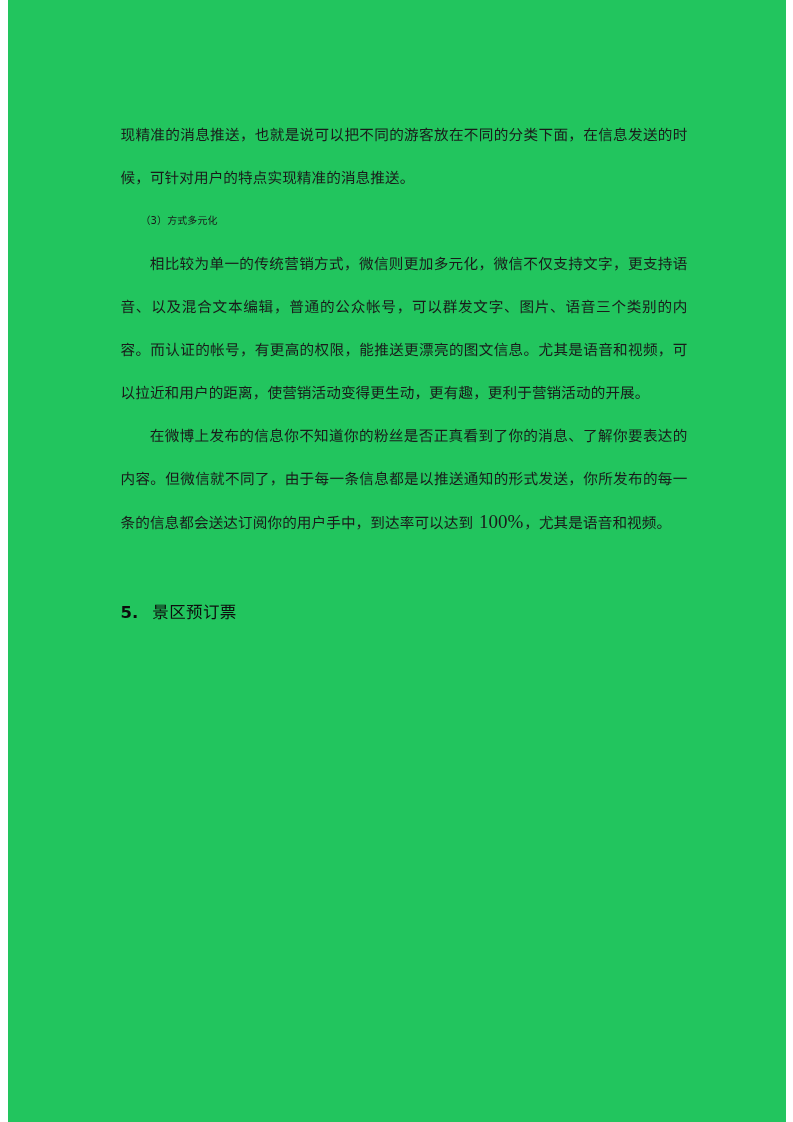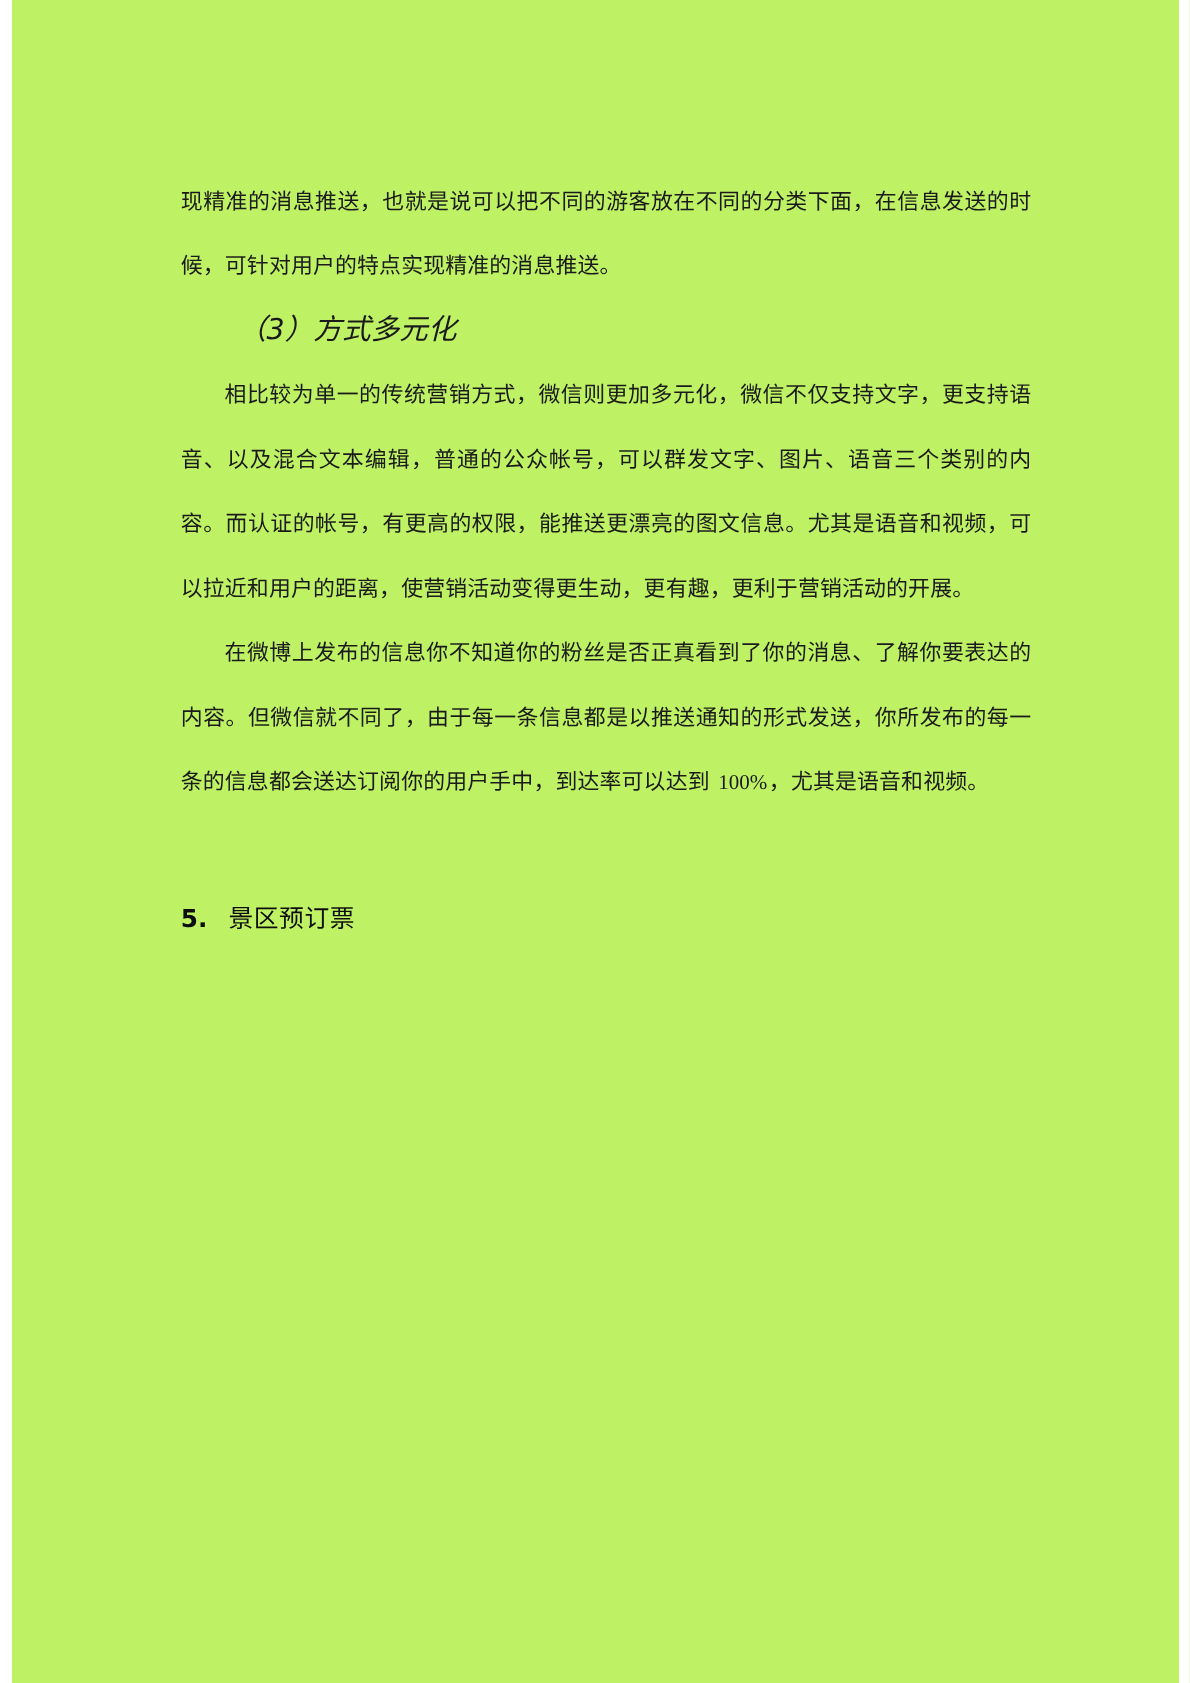--- a/index.html
+++ b/index.html
@@ -12,21 +12,21 @@
   body {
     font-family: "DejaVu Sans", "Liberation Sans", sans-serif;
     color: #1a1a1a;
   }
 
   .page {
     position: relative;
     width: 778px;
     height: 1122px;
     margin: 0 auto;
-    background: #bef264;
+    background: #22c55e;
     overflow: hidden;
     box-sizing: border-box;
   }
 
   
   .content {
     position: absolute;
     left: 113px;
     top: 113px;
     width: 567px;
@@ -51,27 +51,26 @@
   }
 
   
   .para.indent {
     text-indent: 2em;
   }
 
   
   .subhead {
     margin: 0;
-    font-size: 19px;
+    font-size: 10px;
     line-height: 43px;
     text-indent: 2em;
     text-align: left;
     color: #1a1a1a;
     letter-spacing: 0.1px;
-    font-style: italic;
   }
 
   
   .heading {
     margin: 0;
     font-size: 16.5px;
     font-weight: bold;
     line-height: 43px;
     color: #0d0d0d;
     letter-spacing: 0.4px;
@@ -95,21 +94,21 @@
   }
 
   
   .page-blank-area {
     flex: 1 1 auto;
   }
 
   
   .latin {
     font-family: "Liberation Serif", "DejaVu Serif", serif;
-    font-size: 14px;
+    font-size: 19px;
     letter-spacing: 0;
     padding: 0 1px;
   }
 </style>
 </head>
 <body>
 
 <div class="page">
 
   <div class="content">

